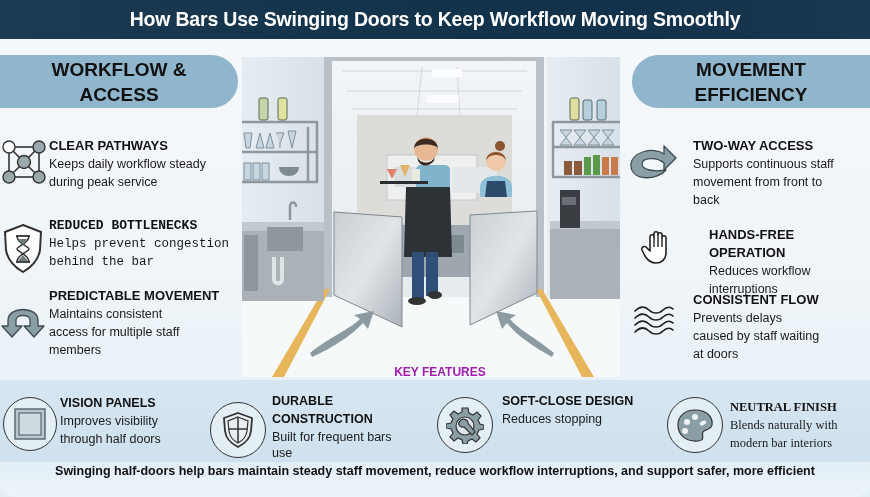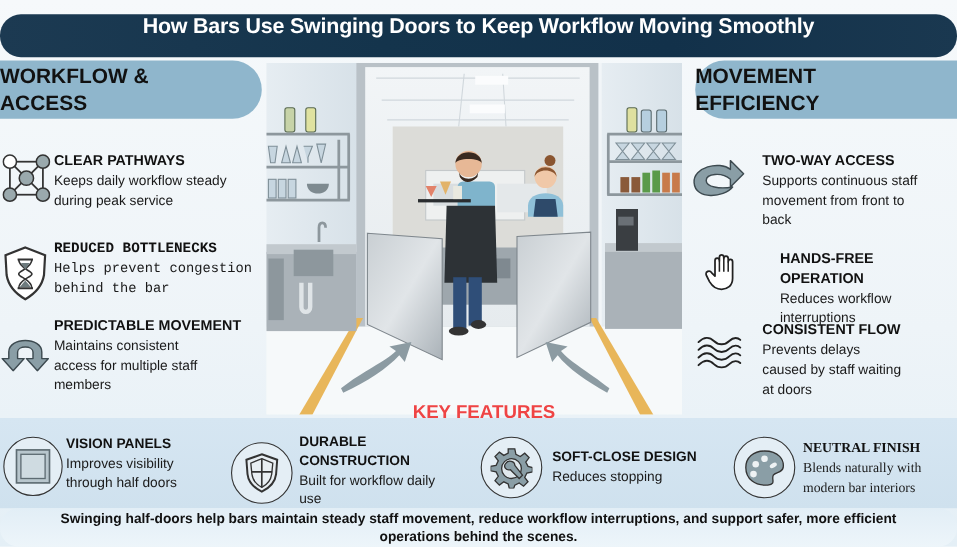--- a/index.html
+++ b/index.html
@@ -4,51 +4,50 @@
 <style>
   * { box-sizing: border-box; margin: 0; padding: 0; }
   html, body { width: 870px; height: 497px; overflow: hidden; }
   body {
     font-family: "Liberation Sans", sans-serif;
     background: linear-gradient(180deg, #f6f9fb 0%, #eef4f8 60%, #e4eff6 100%);
     position: relative;
     color: #111;
   }
   .title-bar {
-    position: absolute; left: 0; top: 13px; width: 870px; height: 39px;
+    position: absolute; left: 0; top: 0; width: 870px; height: 39px;
     background: linear-gradient(90deg, #1c3a52 0%, #14344c 40%, #12314a 70%, #1a3850 100%);
     color: #fff; font-weight: bold; font-size: 19.5px;
-    display: flex; justify-content: center;
+    display: flex; align-items: center; justify-content: center;
     letter-spacing: -0.2px;
-    border-radius: 19px;
   }
   .pill {
     position: absolute; height: 53px;
     background: #8fb6cc;
     font-weight: bold; font-size: 19px; line-height: 25px;
-    text-align: left; color: #111;
+    text-align: center; color: #111;
     display: flex; flex-direction: column; justify-content: center;
   }
   .pill.left { left: 0; top: 55px; width: 238px; border-radius: 0 27px 27px 0; }
   .pill.right { left: 632px; top: 55px; width: 238px; border-radius: 27px 0 0 27px; }
 
   .feat { position: absolute; }
   .feat .h { font-weight: bold; font-size: 13px; line-height: 18px; color: #111; }
   .feat .d { font-size: 12.5px; line-height: 18px; color: #1a1a1a; }
 
   .icon { position: absolute; }
 
   
   .scene {
     position: absolute; left: 242px; top: 57px; width: 378px; height: 320px;
     overflow: hidden;
   }
   .key-label {
     position: absolute; left: 340px; top: 365px; width: 200px; text-align: center;
-    font-weight: bold; font-size: 17px; color: #ef4444;
+    font-weight: bold; font-size: 12px; color: #a21caf;
   }
 
   .bottom-band {
     position: absolute; left: 0; top: 380px; width: 870px; height: 82px;
     background: linear-gradient(180deg, #d6e6f2 0%, #cfe1ee 100%);
   }
   .kf { position: absolute; }
   .kf .h { font-weight: bold; font-size: 12.5px; line-height: 18px; }
   .kf .d { font-size: 12.5px; line-height: 18px; color: #1a1a1a; }
   .circle {
@@ -314,34 +313,34 @@
   <svg width="32" height="38" viewBox="0 0 32 38">
     <path d="M16 2 L30 7 L29 20 C28 29 22 33 16 36 C10 33 4 29 3 20 L2 7 Z" fill="#e8eef2" stroke="#333" stroke-width="1.8"></path>
     <path d="M16 6 L26 10 L25 20 C24 27 20 30 16 32 C12 30 8 27 7 20 L6 10 Z" fill="none" stroke="#333" stroke-width="1.2"></path>
     <line x1="16" y1="6" x2="16" y2="32" stroke="#333" stroke-width="1.5"></line>
     <line x1="6.5" y1="18" x2="25.5" y2="18" stroke="#333" stroke-width="1.5"></line>
   </svg>
 </div>
 <div class="kf" style="left:272px;top:392px;">
   <div class="h">DURABLE</div>
   <div class="h">CONSTRUCTION</div>
-  <div class="d">Built for workflow daily</div>
+  <div class="d">Built for frequent bars</div>
   <div class="d" style="line-height:14px;">use</div>
 </div>
 
 <div class="circle" style="left:437px;top:397px;width:56px;height:56px;">
   <svg width="38" height="38" viewBox="0 0 38 38">
     <g fill="#8a9ea6" stroke="#333" stroke-width="1.2">
       <path d="M16 2 L22 2 L23 7 L27 9 L31 6 L35 10 L32 14 L34 18 L38 19 L38 23 L33 24 L31 28 L34 32 L30 36 L26 33 L22 35 L21 38 L17 38 L16 34 L12 32 L8 35 L4 31 L7 27 L5 23 L0 22 L0 18 L5 17 L7 13 L4 9 L8 5 L12 8 L16 6 Z"></path>
     </g>
     <circle cx="19" cy="20" r="9" fill="#dfe7ec" stroke="#333" stroke-width="1.2"></circle>
     <path d="M14 15 C16 12 22 13 22 17 L29 26 L26 29 L18 21 C14 22 11 18 14 15 Z" fill="#8a9ea6" stroke="#333" stroke-width="1.2"></path>
   </svg>
 </div>
-<div class="kf" style="left:502px;top:406px;">
+<div class="kf" style="left:502px;top:392px;">
   <div class="h">SOFT-CLOSE DESIGN</div>
   <div class="d">Reduces stopping</div>
 </div>
 
 <div class="circle" style="left:667px;top:397px;width:56px;height:56px;">
   <svg width="38" height="34" viewBox="0 0 38 34">
     <path d="M19 2 C32 2 37 10 36 17 C35 22 29 21 27 24 C25 28 30 32 22 33 C10 34 2 27 2 17 C2 8 9 2 19 2 Z" fill="#8a9ea6" stroke="#333" stroke-width="1.2"></path>
     <circle cx="11" cy="14" r="3" fill="#eef2f4"></circle>
     <circle cx="19" cy="9" r="3" fill="#eef2f4"></circle>
     <circle cx="9" cy="23" r="3" fill="#eef2f4"></circle>
@@ -349,14 +348,13 @@
   </svg>
 </div>
 <div class="kf" style="left:730px;top:398px;font-family:Liberation Serif, serif;">
   <div class="h">NEUTRAL FINISH</div>
   <div class="d">Blends naturally with</div>
   <div class="d">modern bar interiors</div>
 </div>
 
 <div class="footer">
   <div>Swinging half-doors help bars maintain steady staff movement, reduce workflow interruptions, and support safer, more efficient</div>
-  <div>operations behind the scenes.</div>
 </div>
 
 </body></html>

